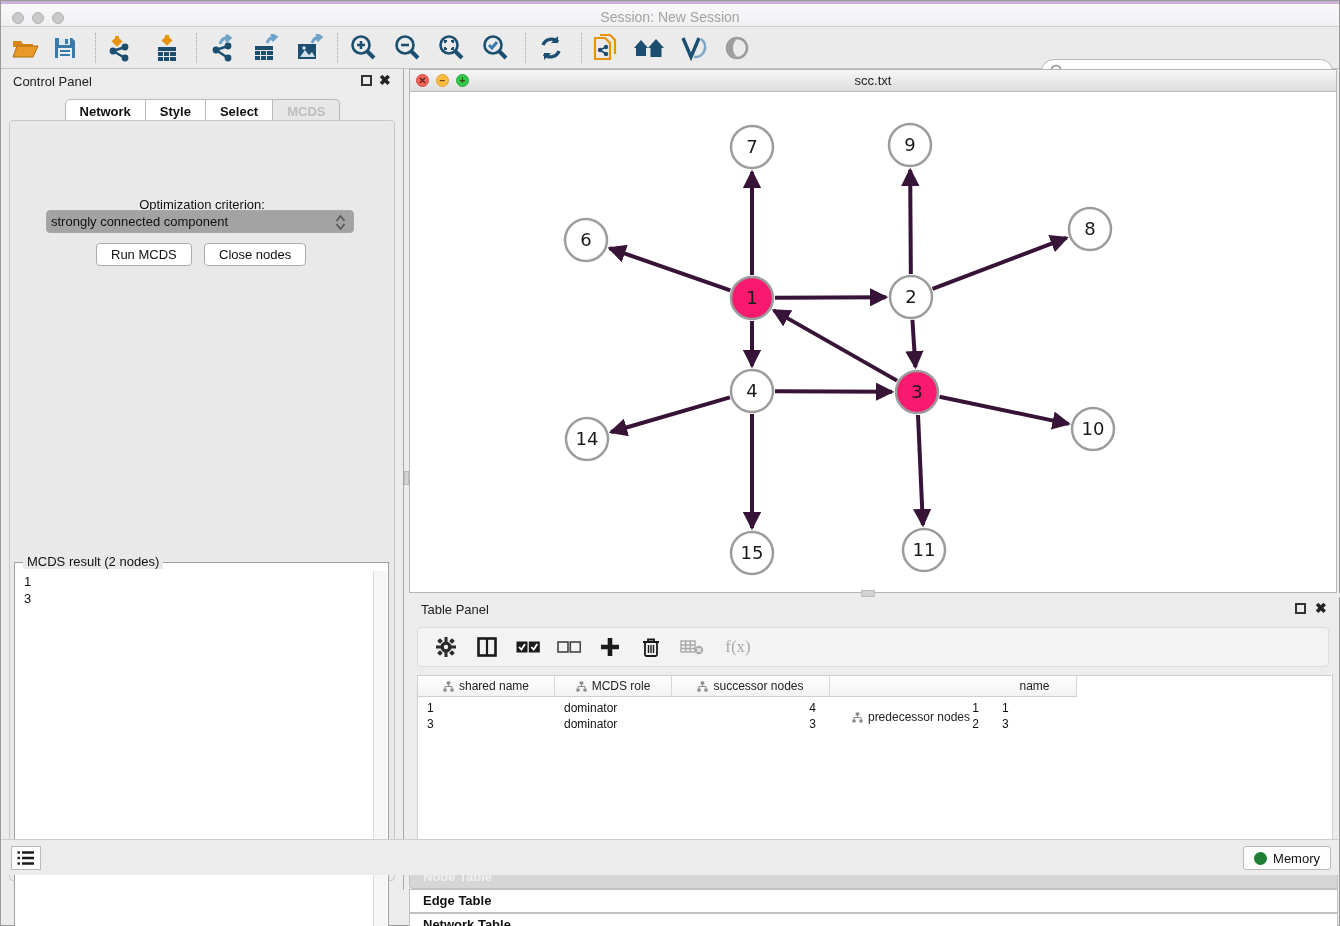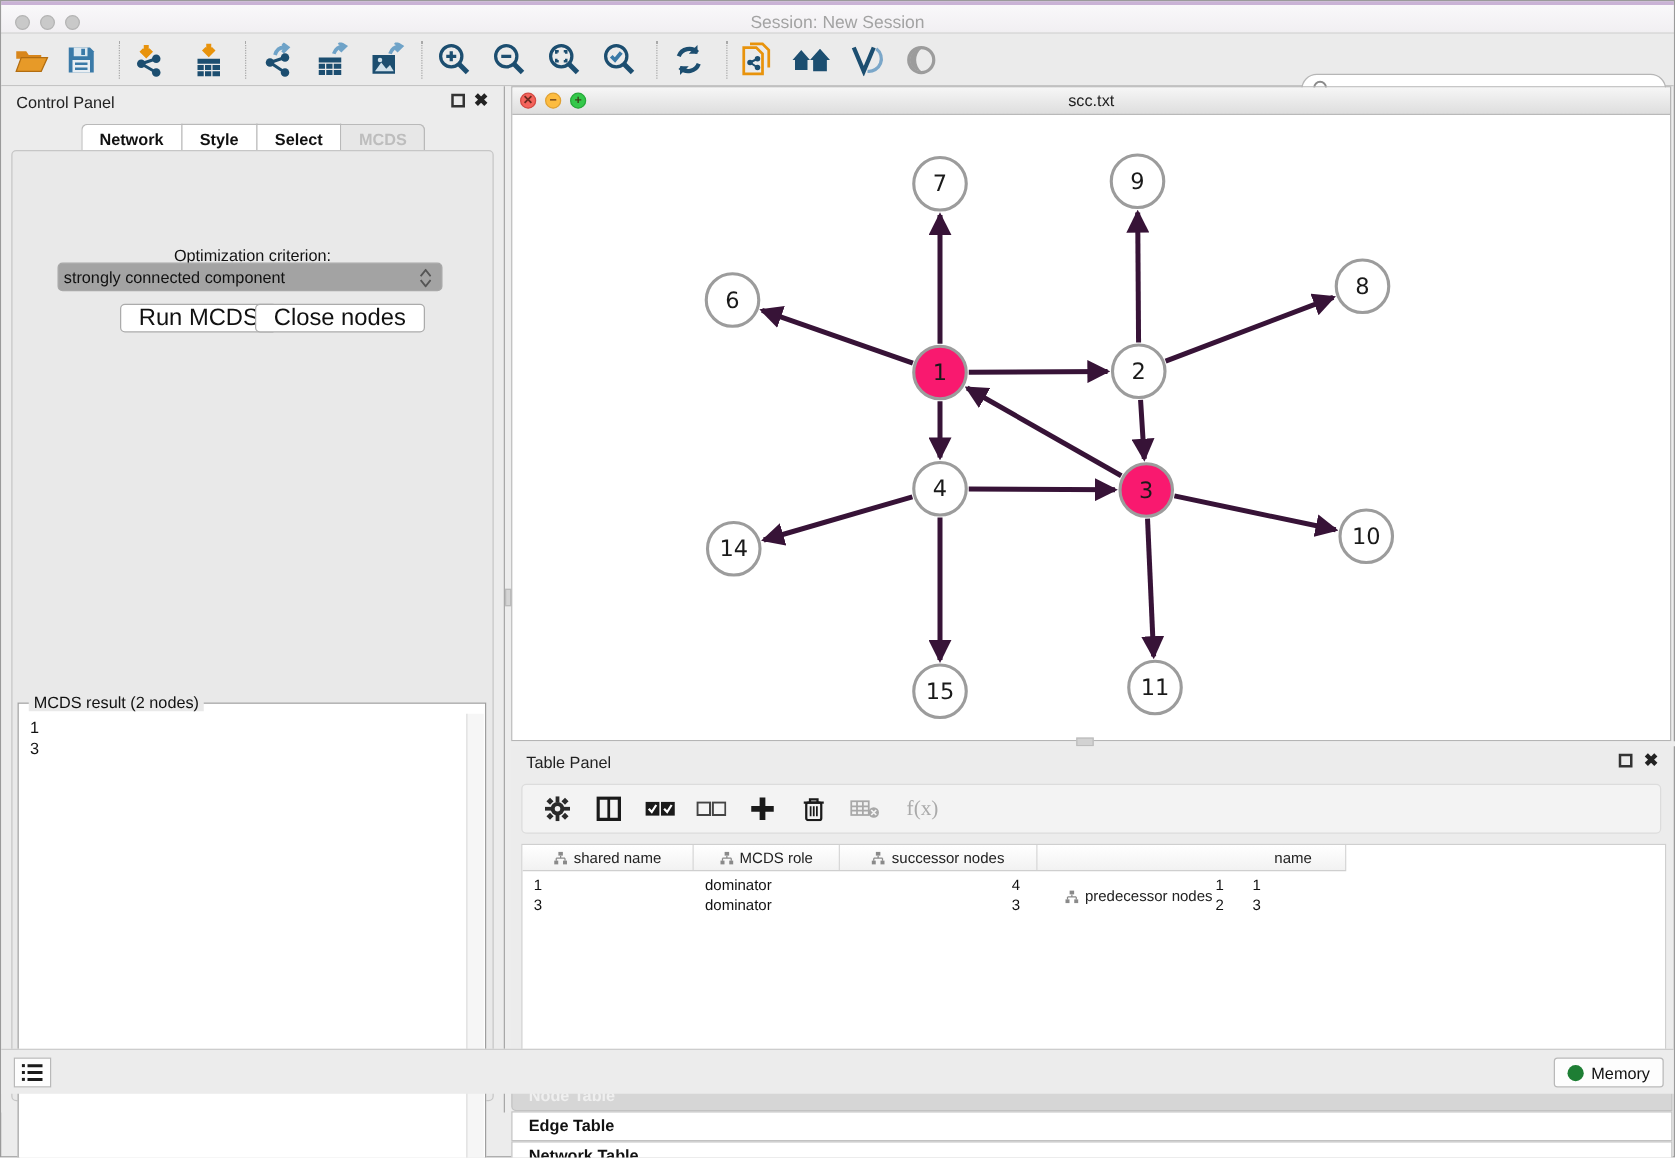--- a/index.html
+++ b/index.html
@@ -29,21 +29,21 @@
   .cp-tabs { position:absolute; left:0; top:30px; width:100%; display:flex; justify-content:center; }
   .cp-tab { font-size:13px; font-weight:600; color:#111; background:#fff; border:1px solid #b9b9b9; border-bottom:none;
     padding:4px 14px 5px; margin-right:-1px; }
   .cp-tab:first-child { border-top-left-radius:5px; }
   .cp-tab.selected { background:#e7e7e7; color:#bdbdbd; border-top-right-radius:5px; }
   .cp-box { position:absolute; left:8px; top:51px; width:386px; height:761px; background:#e9e9e9; border:1px solid #c6c6c6; border-radius:4px; }
   .opt-label { position:absolute; left:0; width:100%; top:66px; text-align:center; font-size:13px; color:#111;margin-top:10px; }
   .opt-select { position:absolute; left:36px; top:89px; width:308px; height:23px; background:#a3a3a3; border:1px solid #a8a8a8; border-radius:4px;
     font-size:13px; color:#111; display:flex; align-items:center; padding-left:4px; }
   .opt-chevrons { position:absolute; right:8px; top:4px; display:flex; flex-direction:column; gap:1px; }
-  .cp-btn { position:absolute; top:122px; height:23px; background:#fff; border:1px solid #ababab; border-radius:4px; font-size:19px; color:#111;
+  .cp-btn { position:absolute; top:122px; height:23px; background:#fff; border:1px solid #ababab; border-radius:4px; font-size:13px; color:#111;
     font-family:"Liberation Sans",sans-serif; padding:0 14px; }
   .mcds-group { position:absolute; left:4px; top:441px; width:375px; height:378px; border:1px solid #9f9f9f; background:#fff; }
   .mcds-legend { position:absolute; left:8px; top:-9px; background:#e9e9e9; padding:0 4px; font-size:13px; color:#111; white-space:nowrap; }
   .mcds-body { position:absolute; left:1px; top:8px; right:15px; bottom:1px; background:#fff; font-size:13px; color:#111; padding:2px 0 0 8px; line-height:17px; }
   .mcds-scroll { position:absolute; top:8px; right:1px; bottom:1px; width:14px; background:#f6f6f6; border-left:1px solid #ddd; }
 
   
   .v-divider { position:absolute; left:402px; top:68px; width:6px; height:821px; background:#ededed; border-left:1px solid #a8a8a8; }
   .v-grabber { position:absolute; left:0px; top:402px; width:5px; height:14px; background:#d4d4d4; border:1px solid #bbb; }
   .h-divider { position:absolute; left:408px; top:592px; width:932px; height:4px; background:#ededed; }

